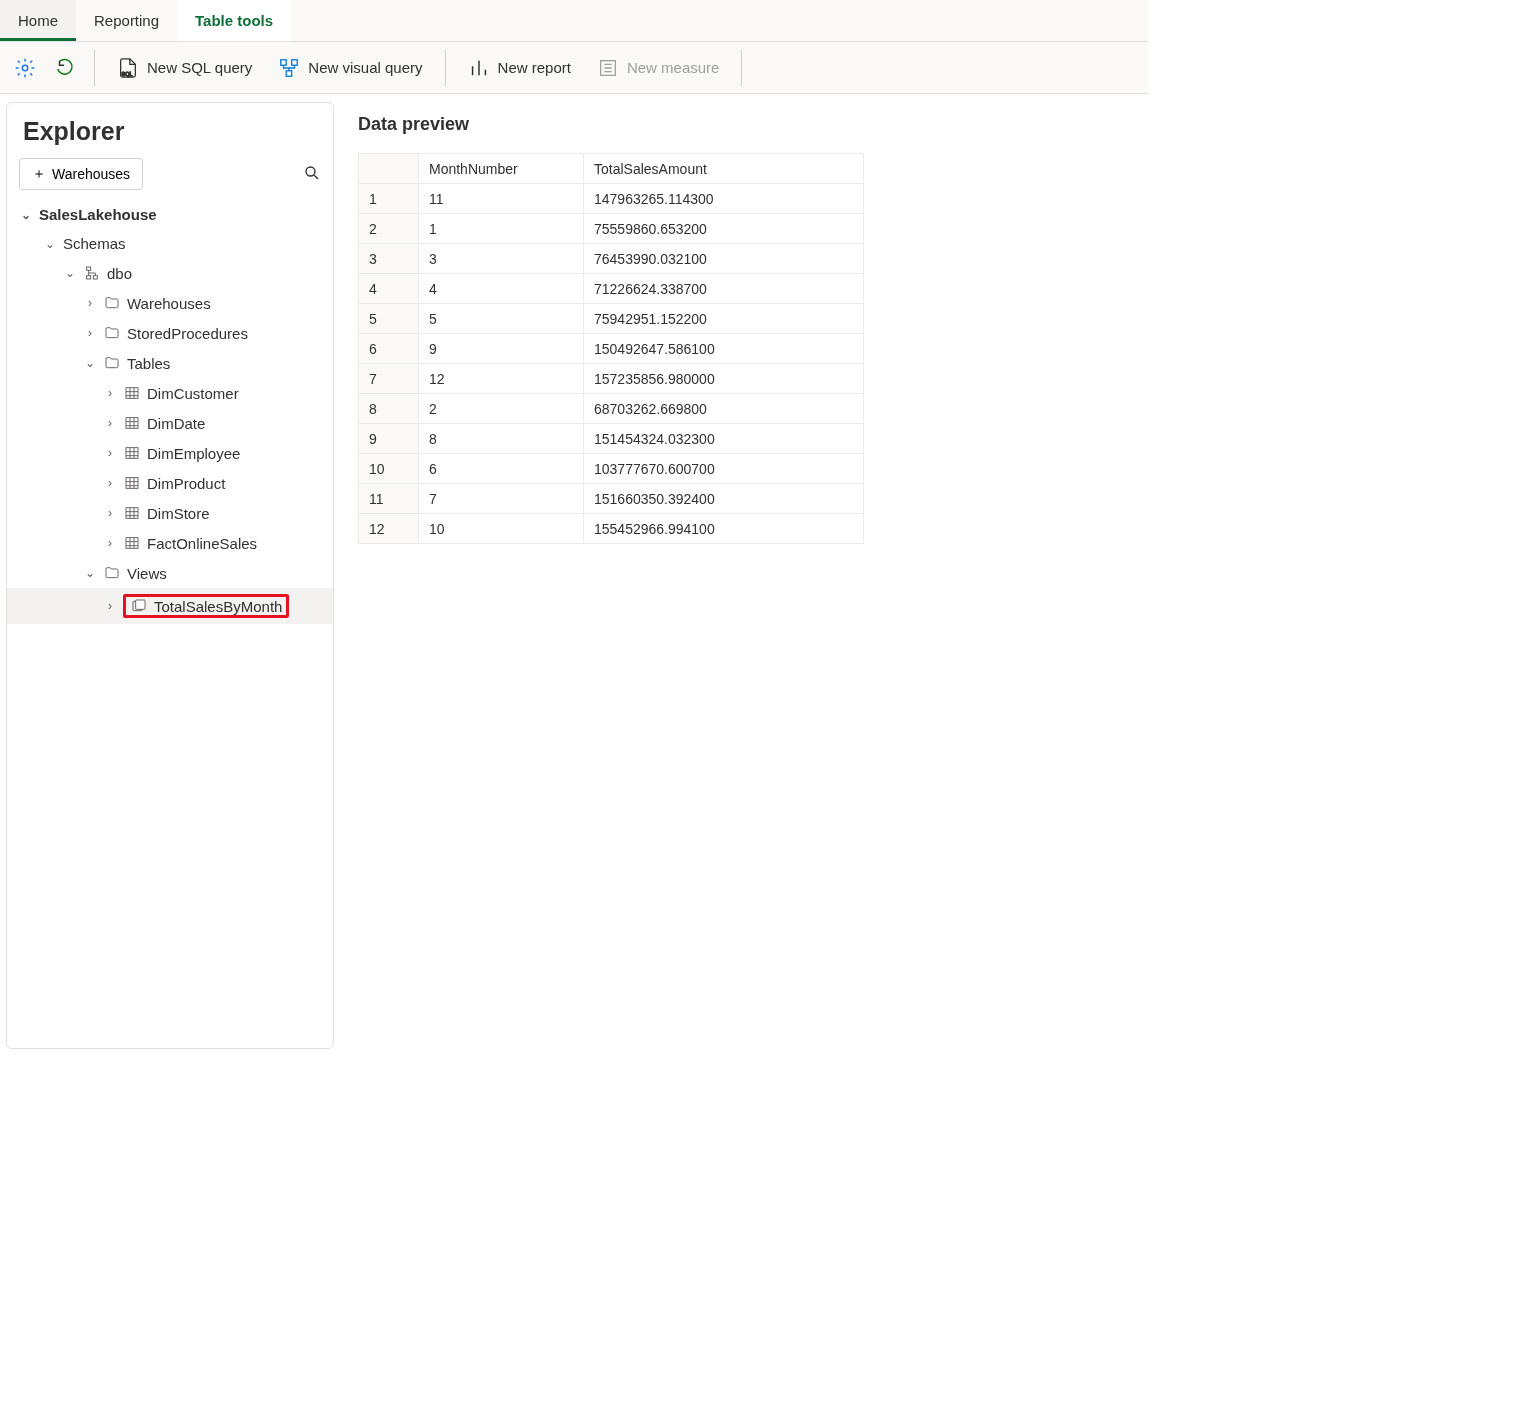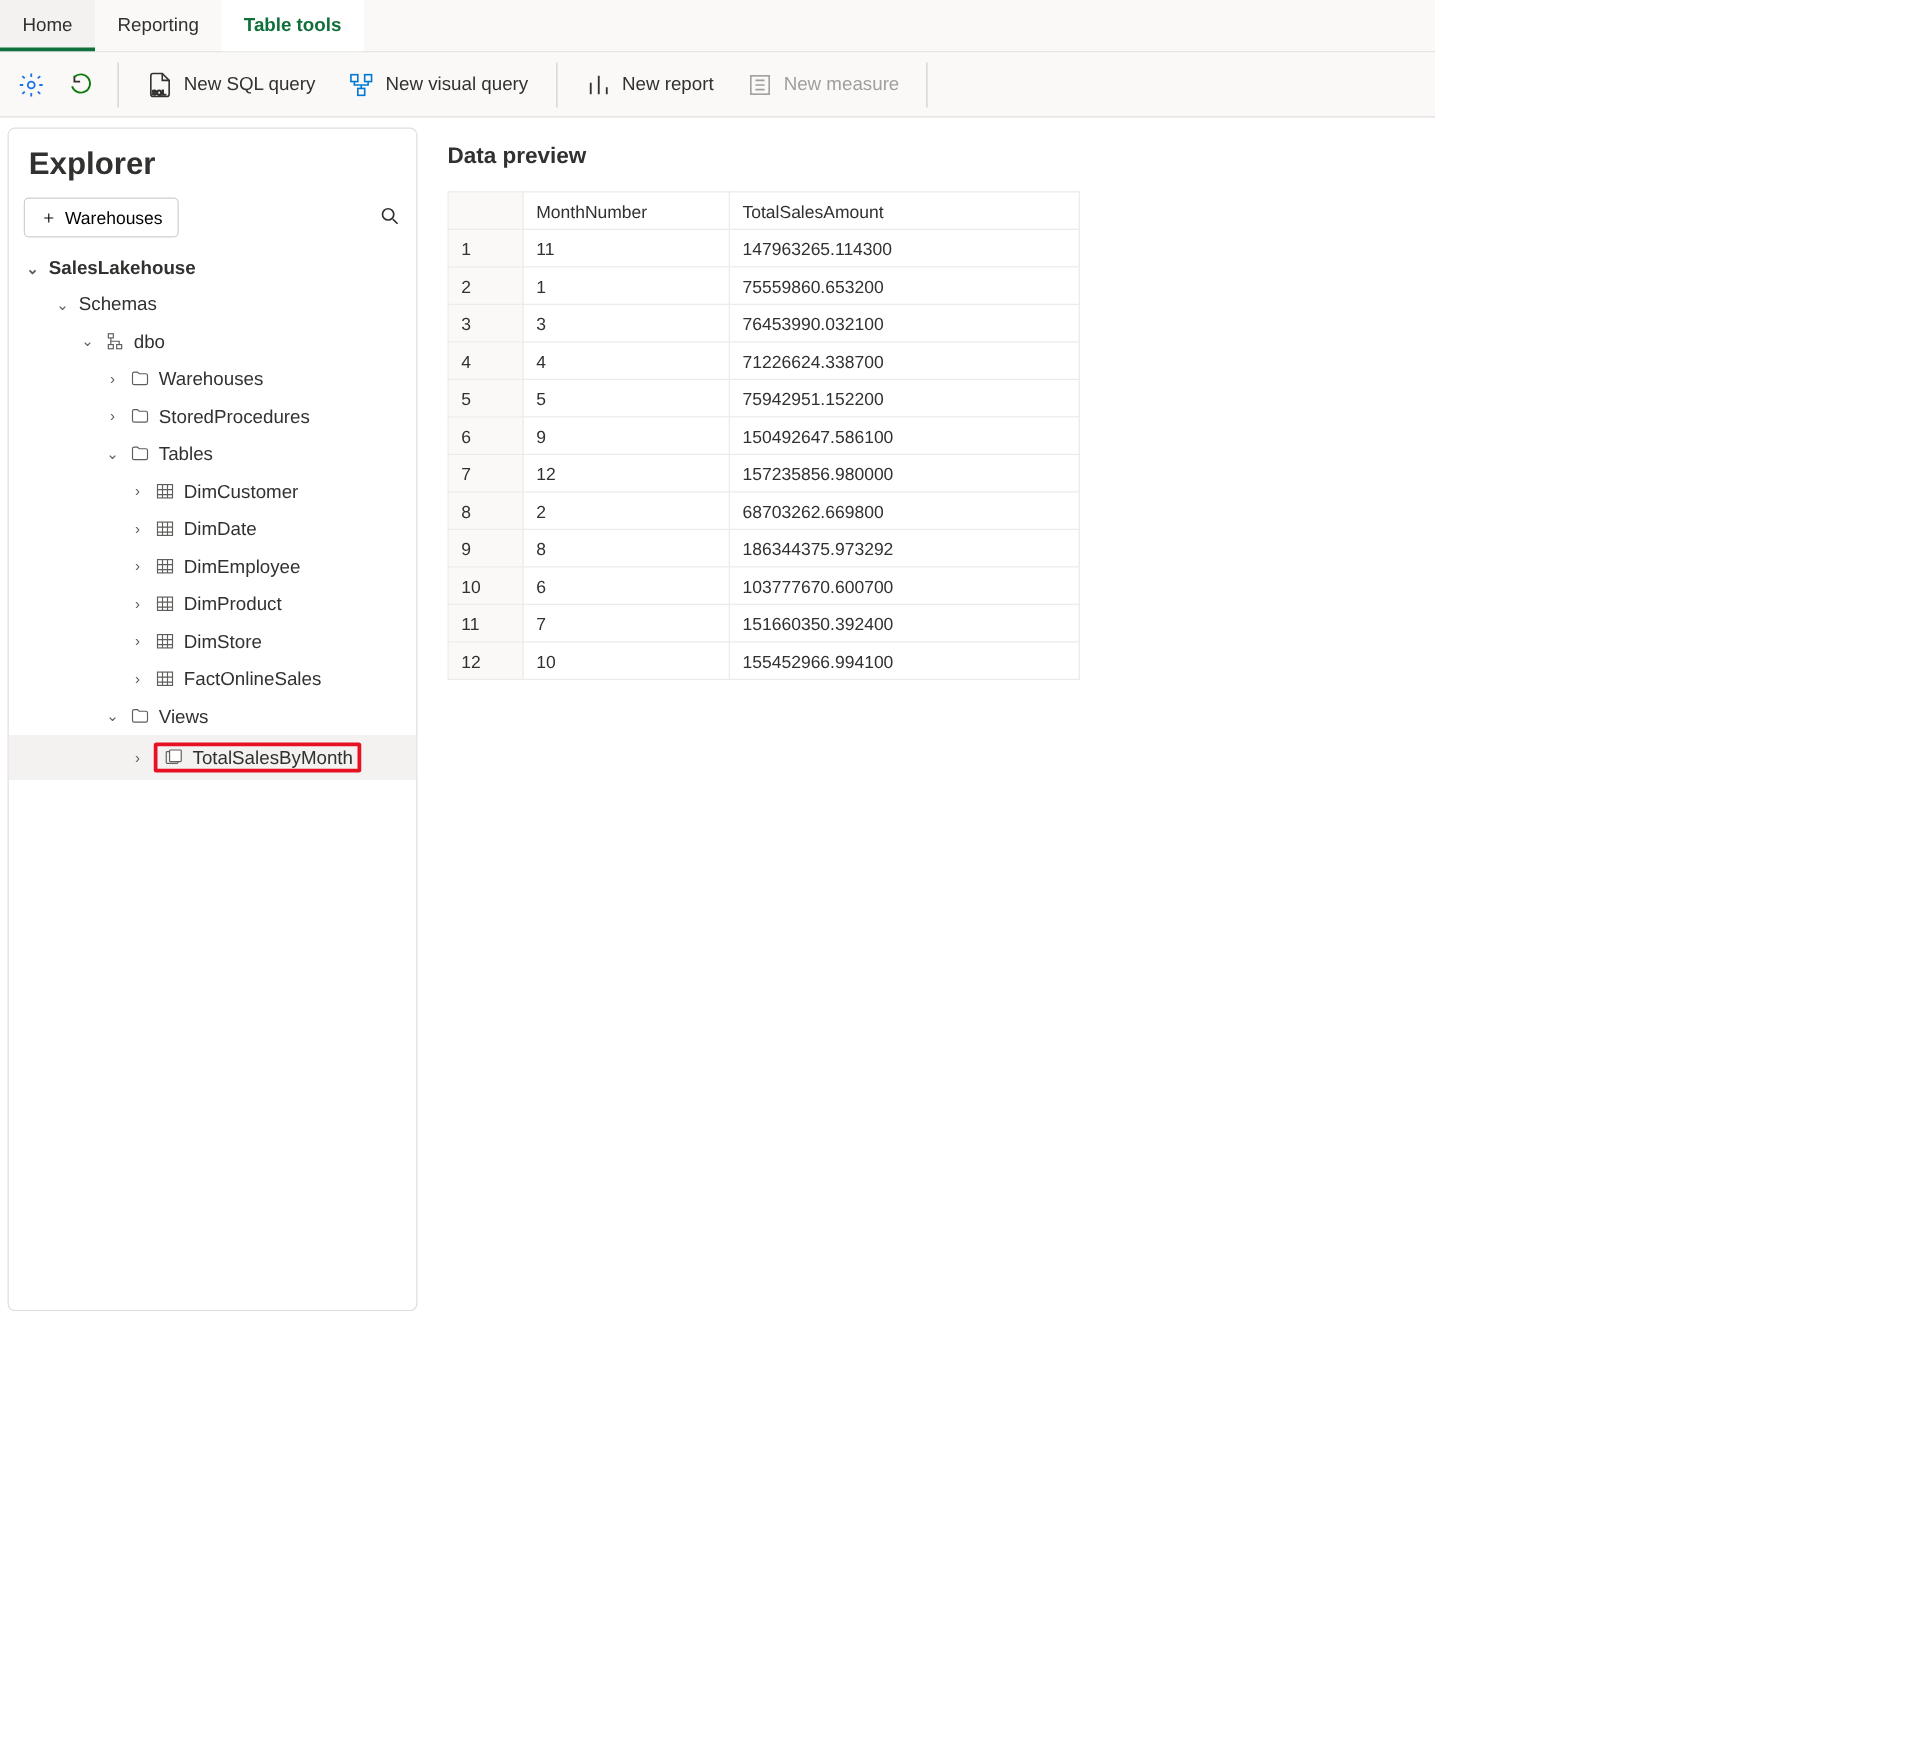--- a/index.html
+++ b/index.html
@@ -288,21 +288,21 @@
             <td>157235856.980000</td>
           </tr>
           <tr>
             <td class="rownum">8</td>
             <td>2</td>
             <td>68703262.669800</td>
           </tr>
           <tr>
             <td class="rownum">9</td>
             <td>8</td>
-            <td>186344375.973292</td>
+            <td>151454324.032300</td>
           </tr>
           <tr>
             <td class="rownum">10</td>
             <td>6</td>
             <td>103777670.600700</td>
           </tr>
           <tr>
             <td class="rownum">11</td>
             <td>7</td>
             <td>151660350.392400</td>

